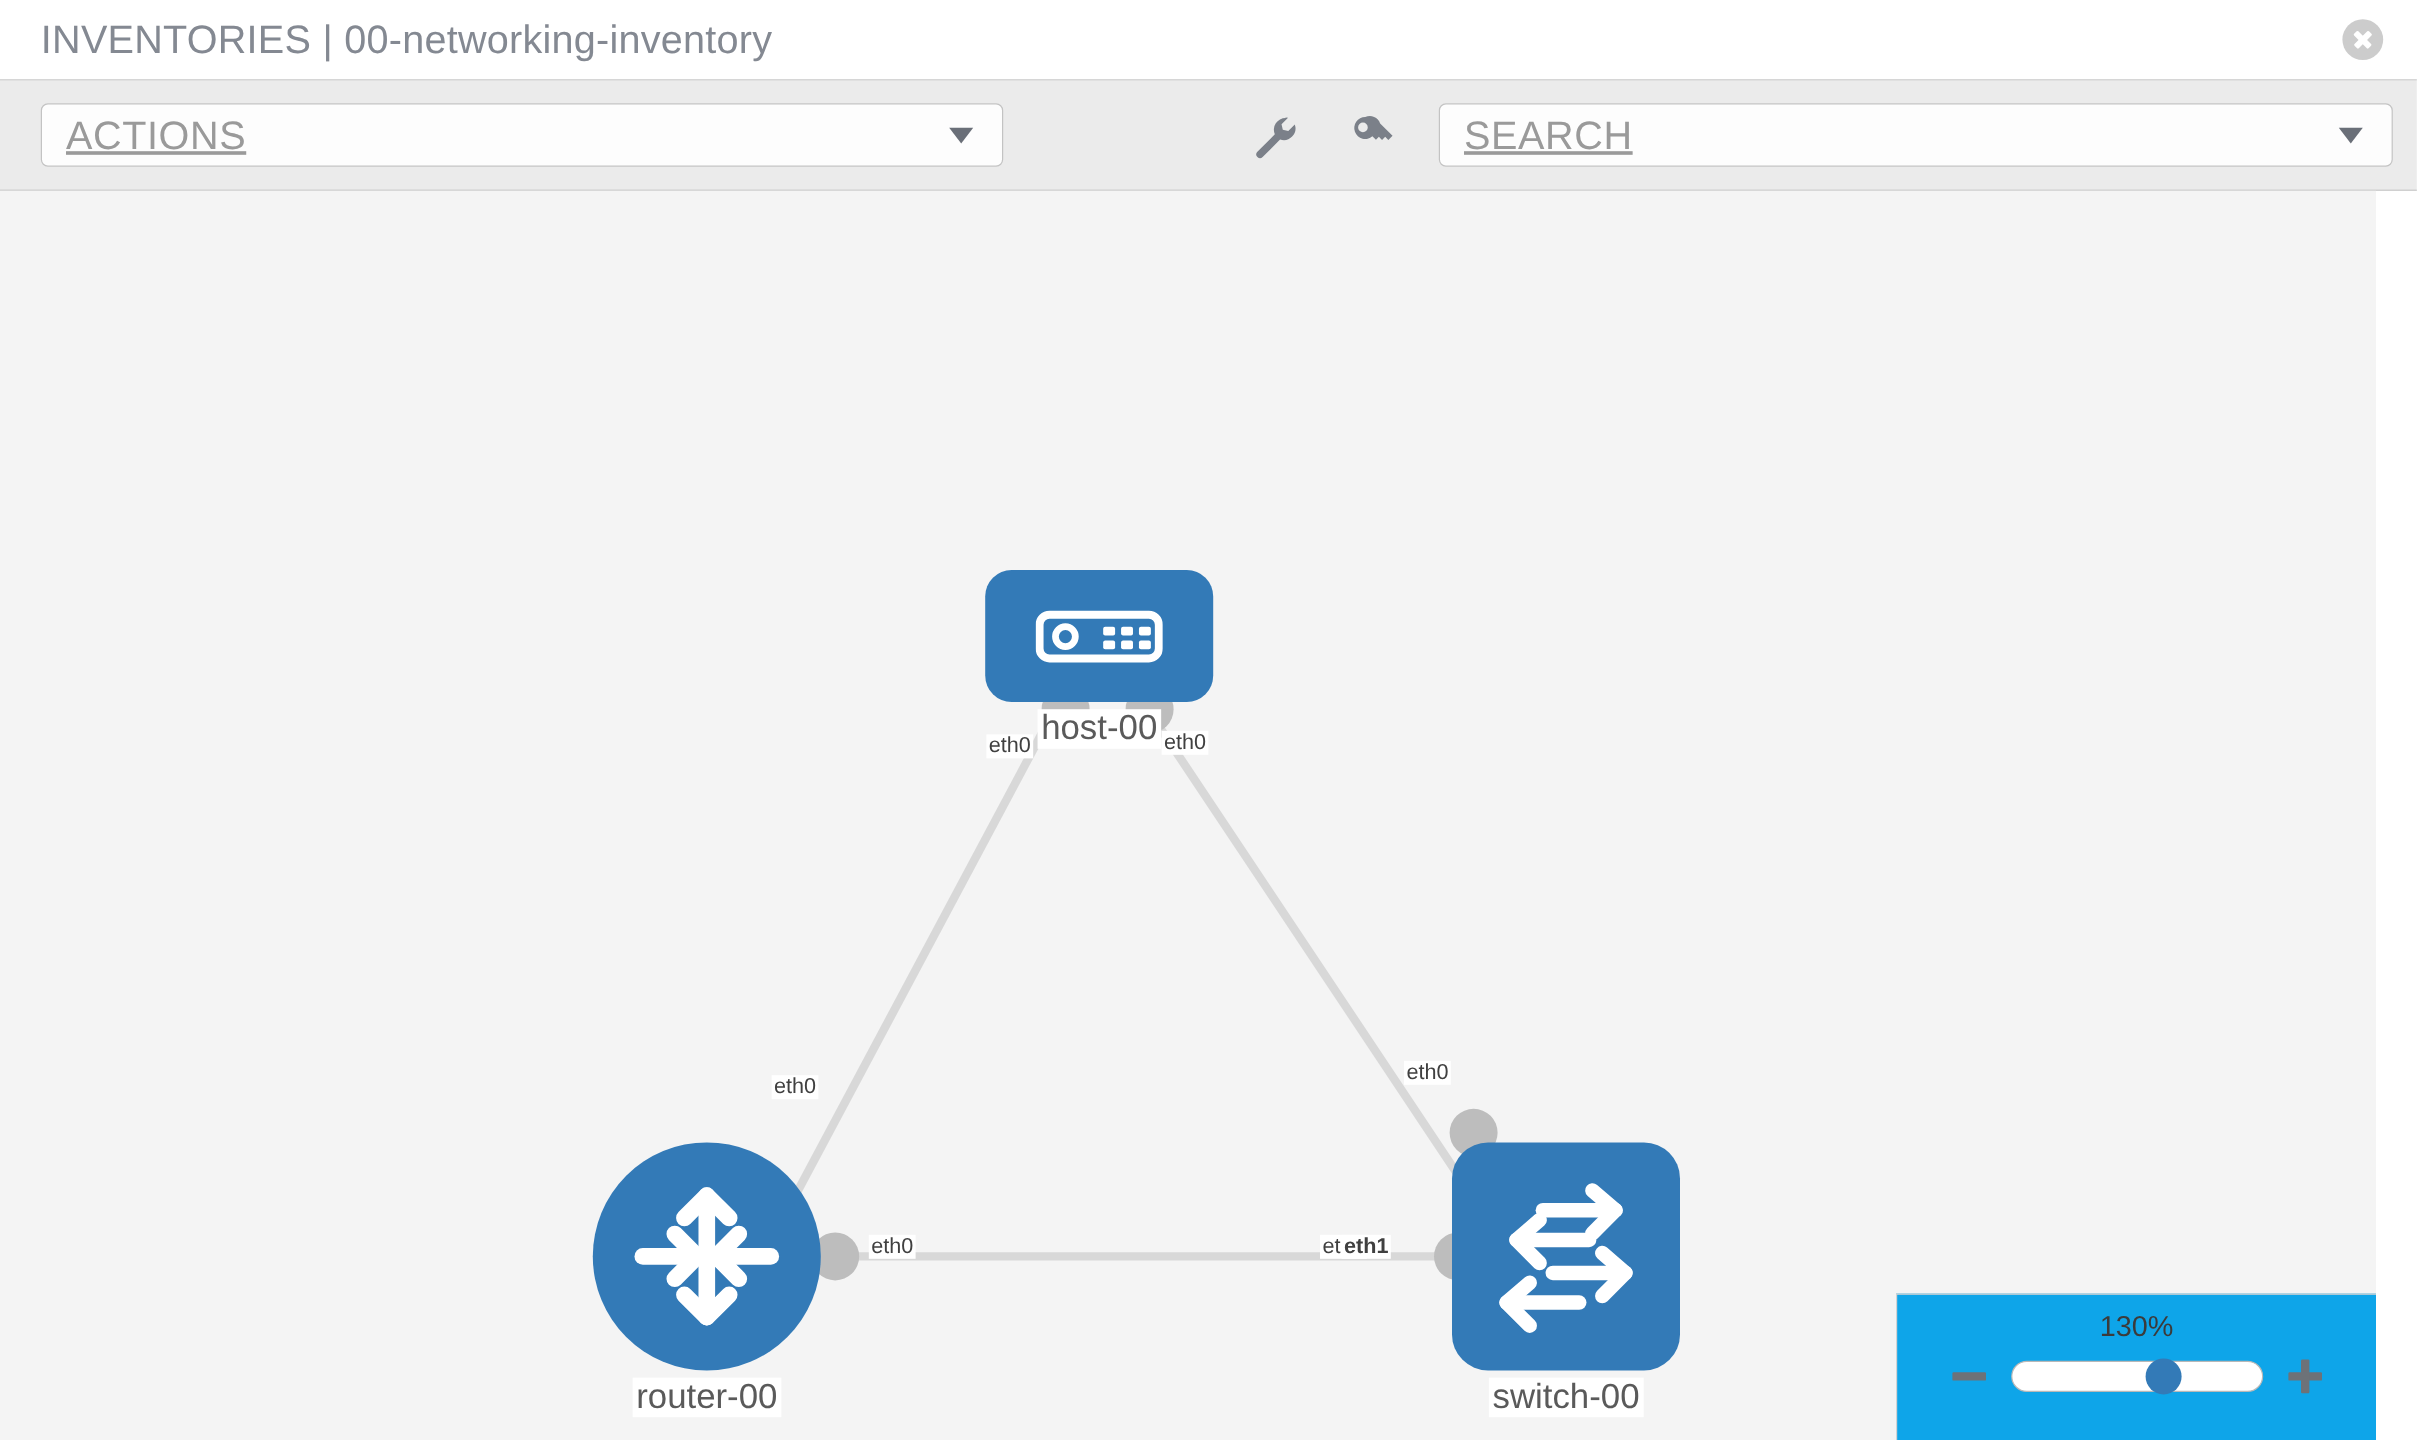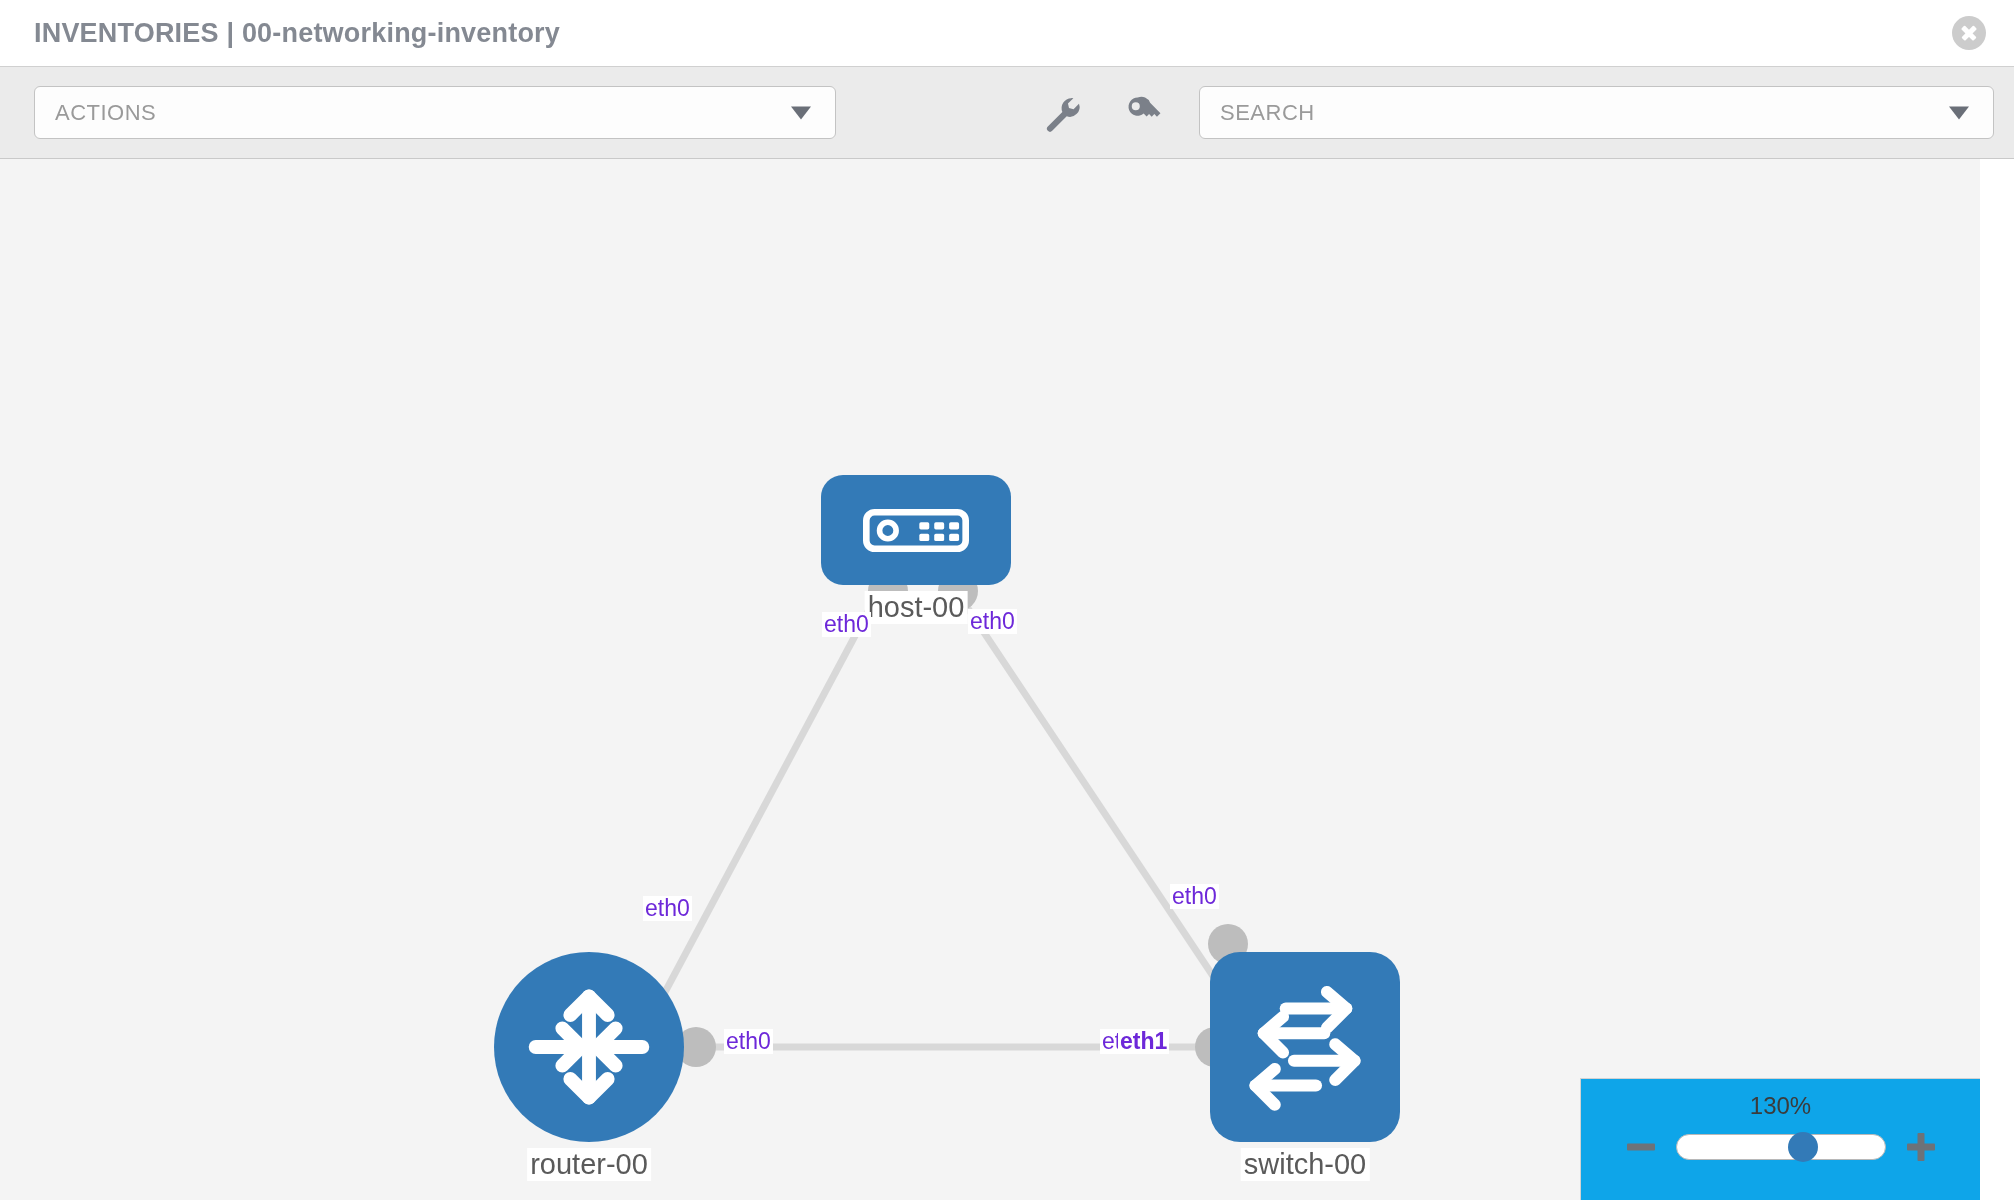--- a/index.html
+++ b/index.html
@@ -8,21 +8,21 @@
     font-family: "Liberation Sans", sans-serif;
     background: #ffffff; overflow: hidden;
   }
 
   
   .titlebar {
     position: absolute; left: 0; top: 0; width: 2014px; height: 66px;
     background: #ffffff; display: flex; align-items: center;
   }
   .title-text {
-    margin-left: 34px; font-size: 27px; font-weight: bold;
+    margin-left: 34px; font-size: 33px; font-weight: normal;
     color: #848992; letter-spacing: .2px; white-space: nowrap;
   }
   .close-btn {
     position: absolute; right: 28px; top: 50%; transform: translateY(-50%);
     width: 34px; height: 34px; border-radius: 50%;
     background: #cccccc; cursor: pointer;
   }
   .close-btn::before, .close-btn::after {
     content: ""; position: absolute; left: 50%; top: 50%;
     width: 17px; height: 4.5px; background: #ffffff; border-radius: 1px;
@@ -38,21 +38,21 @@
     display: flex; align-items: center;
   }
   .select-box {
     position: relative; height: 53px; background: #fdfdfd;
     border: 1px solid #c3c3c3; border-radius: 6px;
     display: flex; align-items: center; cursor: pointer;
   }
   .actions-select { margin-left: 34px; width: 802px; }
   .search-select  { margin-left: 34px; width: 795px; }
   .select-label {
-    margin-left: 20px; font-size: 22px; color: #9a9a9a; letter-spacing: .5px;
+    margin-left: 20px; font-size: 33px; color: #9a9a9a; letter-spacing: .5px; text-decoration: underline;
   }
   .caret {
     position: absolute; right: 24px; top: 50%; transform: translateY(-50%);
     width: 0; height: 0;
     border-left: 10px solid transparent; border-right: 10px solid transparent;
     border-top: 13px solid #6a6f78;
   }
   .tool-icons { margin-left: 205px; display: flex; align-items: center; gap: 40px; }
   .tool-icon { width: 42px; height: 42px; cursor: pointer; }
 
@@ -79,21 +79,21 @@
   }
 
   
   .stub {
     position: absolute; width: 40px; height: 40px; border-radius: 50%;
     background: #bdbdbd;
   }
 
   
   .iflabel {
-    position: absolute; font-size: 23px; color: #6d28d9;
+    position: absolute; font-size: 18px; color: #404040;
     background: #ffffff; padding: 0 2px; white-space: nowrap; line-height: 1.1;
   }
 
   
   .zoom-panel {
     position: absolute; right: 0; bottom: 0; width: 400px; height: 122px;
     background: #0ea5e9; border-left: 1px solid #d2d2d2; border-top: 1px solid #d2d2d2;
   }
   .zoom-value {
     text-align: center; font-size: 24px; color: #3b3b3b; margin-top: 13px;

